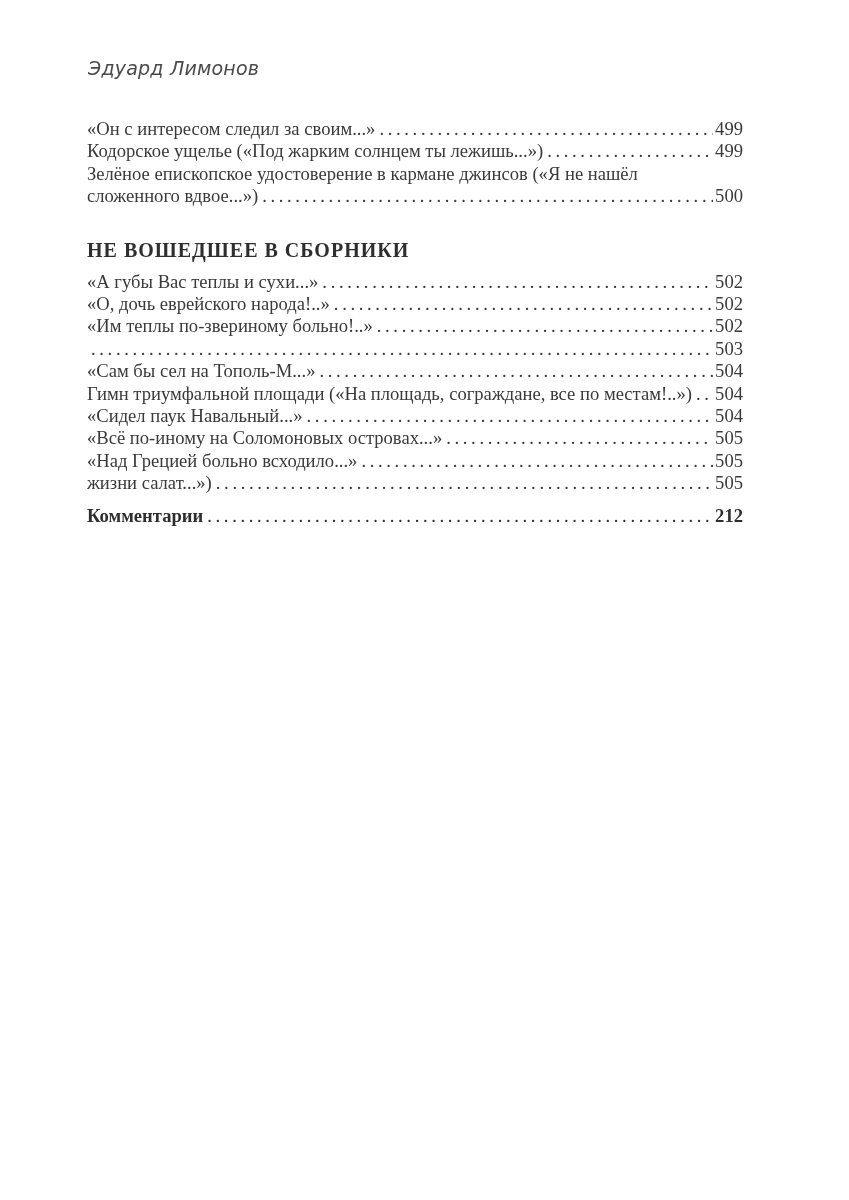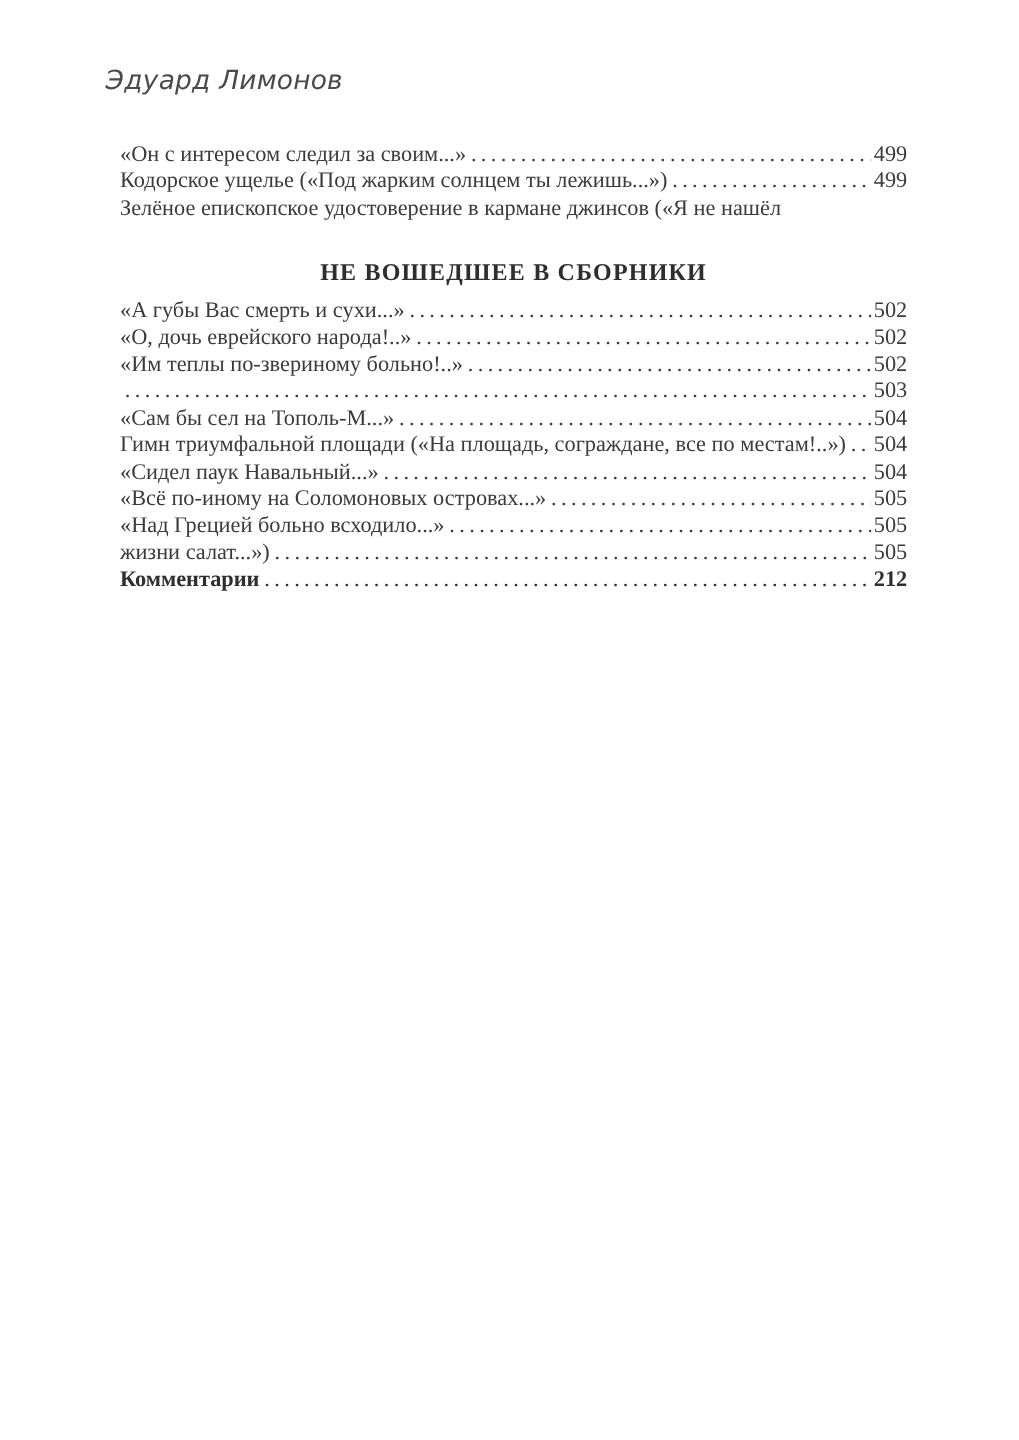--- a/index.html
+++ b/index.html
@@ -17,45 +17,45 @@
     background:var(--bg);
     overflow:hidden;
     font-family:"Liberation Serif", serif;
   }
   .running-header{
     position:absolute;
     top:58px;
     left:88px;
     font-family:"DejaVu Sans", sans-serif;
     font-style:italic;
-    font-size:22px;
+    font-size:19px;
     line-height:20px;
     color:var(--muted);
     letter-spacing:0.2px;
   }
   .toc{
     position:absolute;
     top:118px;
-    left:100px;
+    left:87px;
     width:656px;
     font-size:18.6px;
     line-height:22.4px;
     color:var(--text);
   }
   .section-heading{
     margin:29px 0 8px 0;
-    text-align:center;
+    text-align:left;
     font-size:20px;
     line-height:26px;
     font-weight:bold;
     letter-spacing:1px;
     color:var(--heading);
   }
   .entry{margin:0;}
-  .entry.bold{font-weight:bold;color:var(--heading);}
+  .entry.bold{font-weight:bold;margin-top:10px;color:var(--heading);}
   .entry-line{white-space:nowrap;}
   .entry-row{
     display:flex;
     align-items:baseline;
   }
   .entry-title{
     flex:0 0 auto;
     white-space:nowrap;
   }
   .dot-leader{
@@ -89,25 +89,30 @@
       </div>
       <div class="entry">
         <div class="entry-row">
           <span class="entry-title">Кодорское ущелье («Под жарким солнцем ты лежишь...»)</span>
           <span class="dot-leader"></span>
           <span class="page-number">499</span>
         </div>
       </div>
       <div class="entry">
         <div class="entry-line">Зелёное епископское удостоверение в кармане джинсов («Я не нашёл</div>
+        <div class="entry-row">
+          <span class="entry-title">сложенного вдвое...»)</span>
+          <span class="dot-leader"></span>
+          <span class="page-number">500</span>
+        </div>
       </div>
       <div class="section-heading">НЕ ВОШЕДШЕЕ В СБОРНИКИ</div>
       <div class="entry">
         <div class="entry-row">
-          <span class="entry-title">«А губы Вас смерть и сухи...»</span>
+          <span class="entry-title">«А губы Вас теплы и сухи...»</span>
           <span class="dot-leader"></span>
           <span class="page-number">502</span>
         </div>
       </div>
       <div class="entry">
         <div class="entry-row">
           <span class="entry-title">«О, дочь еврейского народа!..»</span>
           <span class="dot-leader"></span>
           <span class="page-number">502</span>
         </div>

